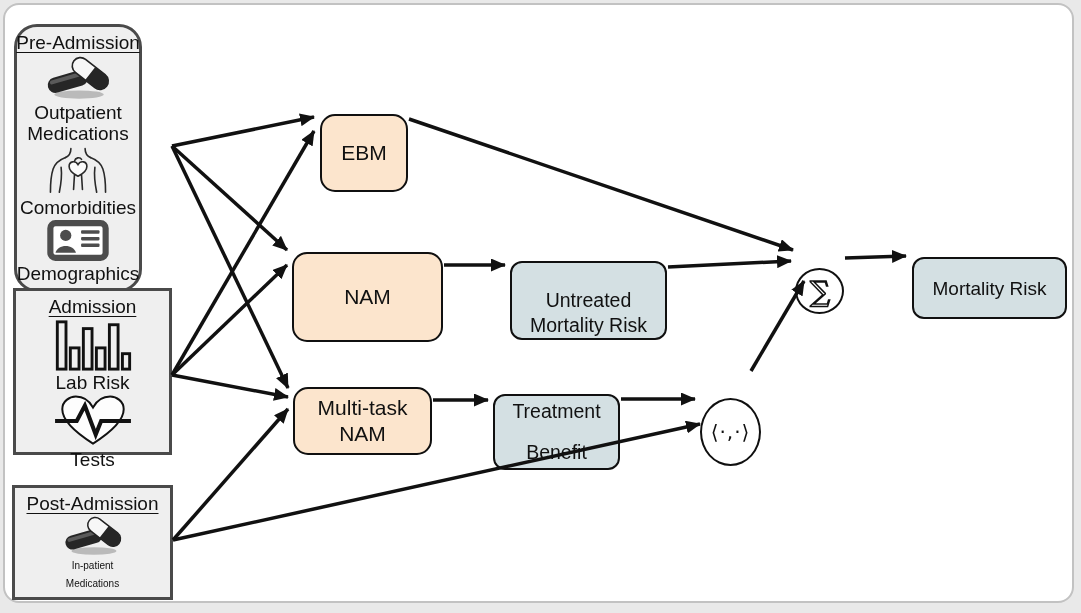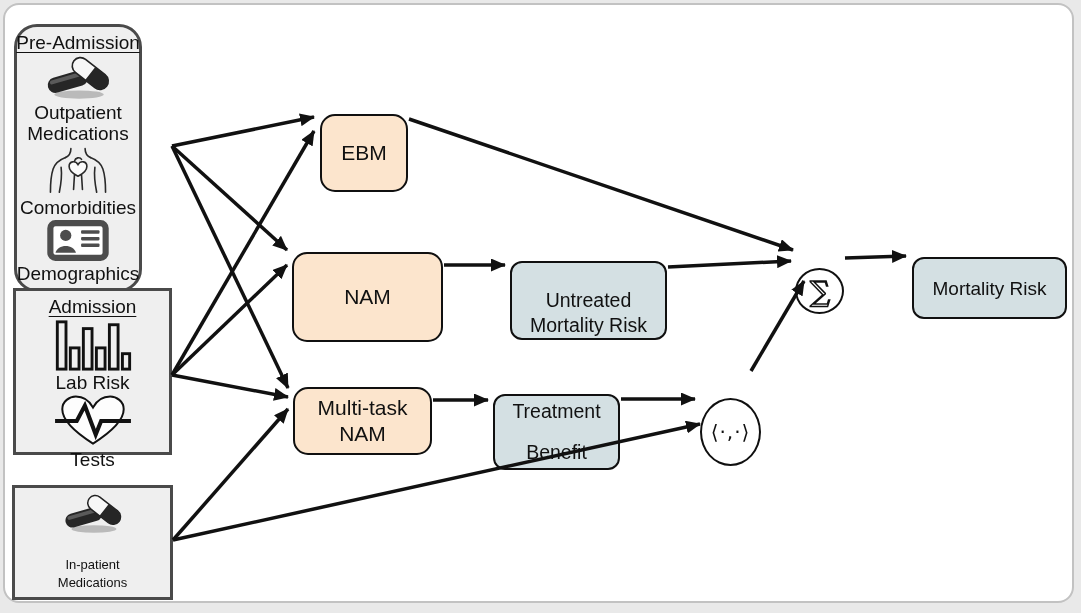--- a/index.html
+++ b/index.html
@@ -6,21 +6,21 @@
   #canvas { position:relative; width:1081px; height:613px; background:#e9e9e9; overflow:hidden; }
   #frame { position:absolute; left:3px; top:3px; width:1071px; height:600px; background:#ffffff;
            border:2px solid #c2c2c2; border-radius:16px; box-sizing:border-box; }
 
   
   .panel { position:absolute; background:#efefef; border:3px solid #4a4a4a; box-sizing:border-box;
            display:flex; flex-direction:column; align-items:center; justify-content:space-between;
            padding:5px 2px; }
   .panel-title { font-size:19px; text-decoration:underline; text-underline-offset:3px; white-space:nowrap; }
   .plabel { font-size:19px; line-height:21px; text-align:center; }
-  .plabel-sm { font-size:13px; line-height:18px; text-align:center; }
+  .plabel-sm { font-size:10px; line-height:18px; text-align:center; }
 
   
   .node { position:absolute; box-sizing:border-box; border:2.5px solid #101010;
           display:flex; flex-direction:column; align-items:center; justify-content:center; text-align:center;margin-top:32px; }
   .model  { background:#fce5cd; border-radius:15px; font-size:21px; line-height:26px; }
   .output { background:#d4e0e3; border-radius:12px; font-size:19.5px; line-height:25px; }
   .op     { background:#ffffff; border-radius:50%; }
   .inner-glyph { font-family:"DejaVu Sans", sans-serif; font-size:20px; letter-spacing:1px; }
 
   #arrows { position:absolute; left:0; top:0; pointer-events:none; }
@@ -95,20 +95,21 @@
     <span>
       <svg width="88" height="56" viewBox="0 0 88 62">
         <path d="M44 56 C22 42 10 30 10 18 C10 9 18 4 25 4 C33 4 40 9 44 16 C48 9 55 4 63 4 C70 4 78 9 78 18 C78 30 66 42 44 56 Z" fill="#fdfdfd" stroke="#111" stroke-width="2.2"></path>
         <path d="M2 31 H26 L35 14 L47 46 L53 31 H86" fill="none" stroke="#111" stroke-width="4.5"></path>
       </svg>
     </span>
     <div class="plabel">Tests</div>
   </div>
 
   <div class="panel" style="left:12px; top:485px; width:161px; height:115px;">
+    <div class="panel-title">Post-Admission</div>
     <span>
       <svg width="60" height="42" viewBox="0 0 64 44">
         <ellipse cx="33" cy="38" rx="24" ry="4" fill="rgba(0,0,0,0.22)"></ellipse>
         <g transform="rotate(-16 22 25)">
           <rect x="2" y="18" width="40" height="15" rx="7.5" fill="#262626"></rect>
           <rect x="5" y="20" width="34" height="4" rx="2" fill="#5a5a5a"></rect>
         </g>
         <g transform="rotate(38 42 20)">
           <rect x="22" y="9" width="40" height="16" rx="8" fill="#f7f7f7" stroke="#222" stroke-width="1.6"></rect>
           <path d="M42 9 h12 a8 8 0 0 1 8 8 a8 8 0 0 1 -8 8 h-12 Z" fill="#262626"></path>

